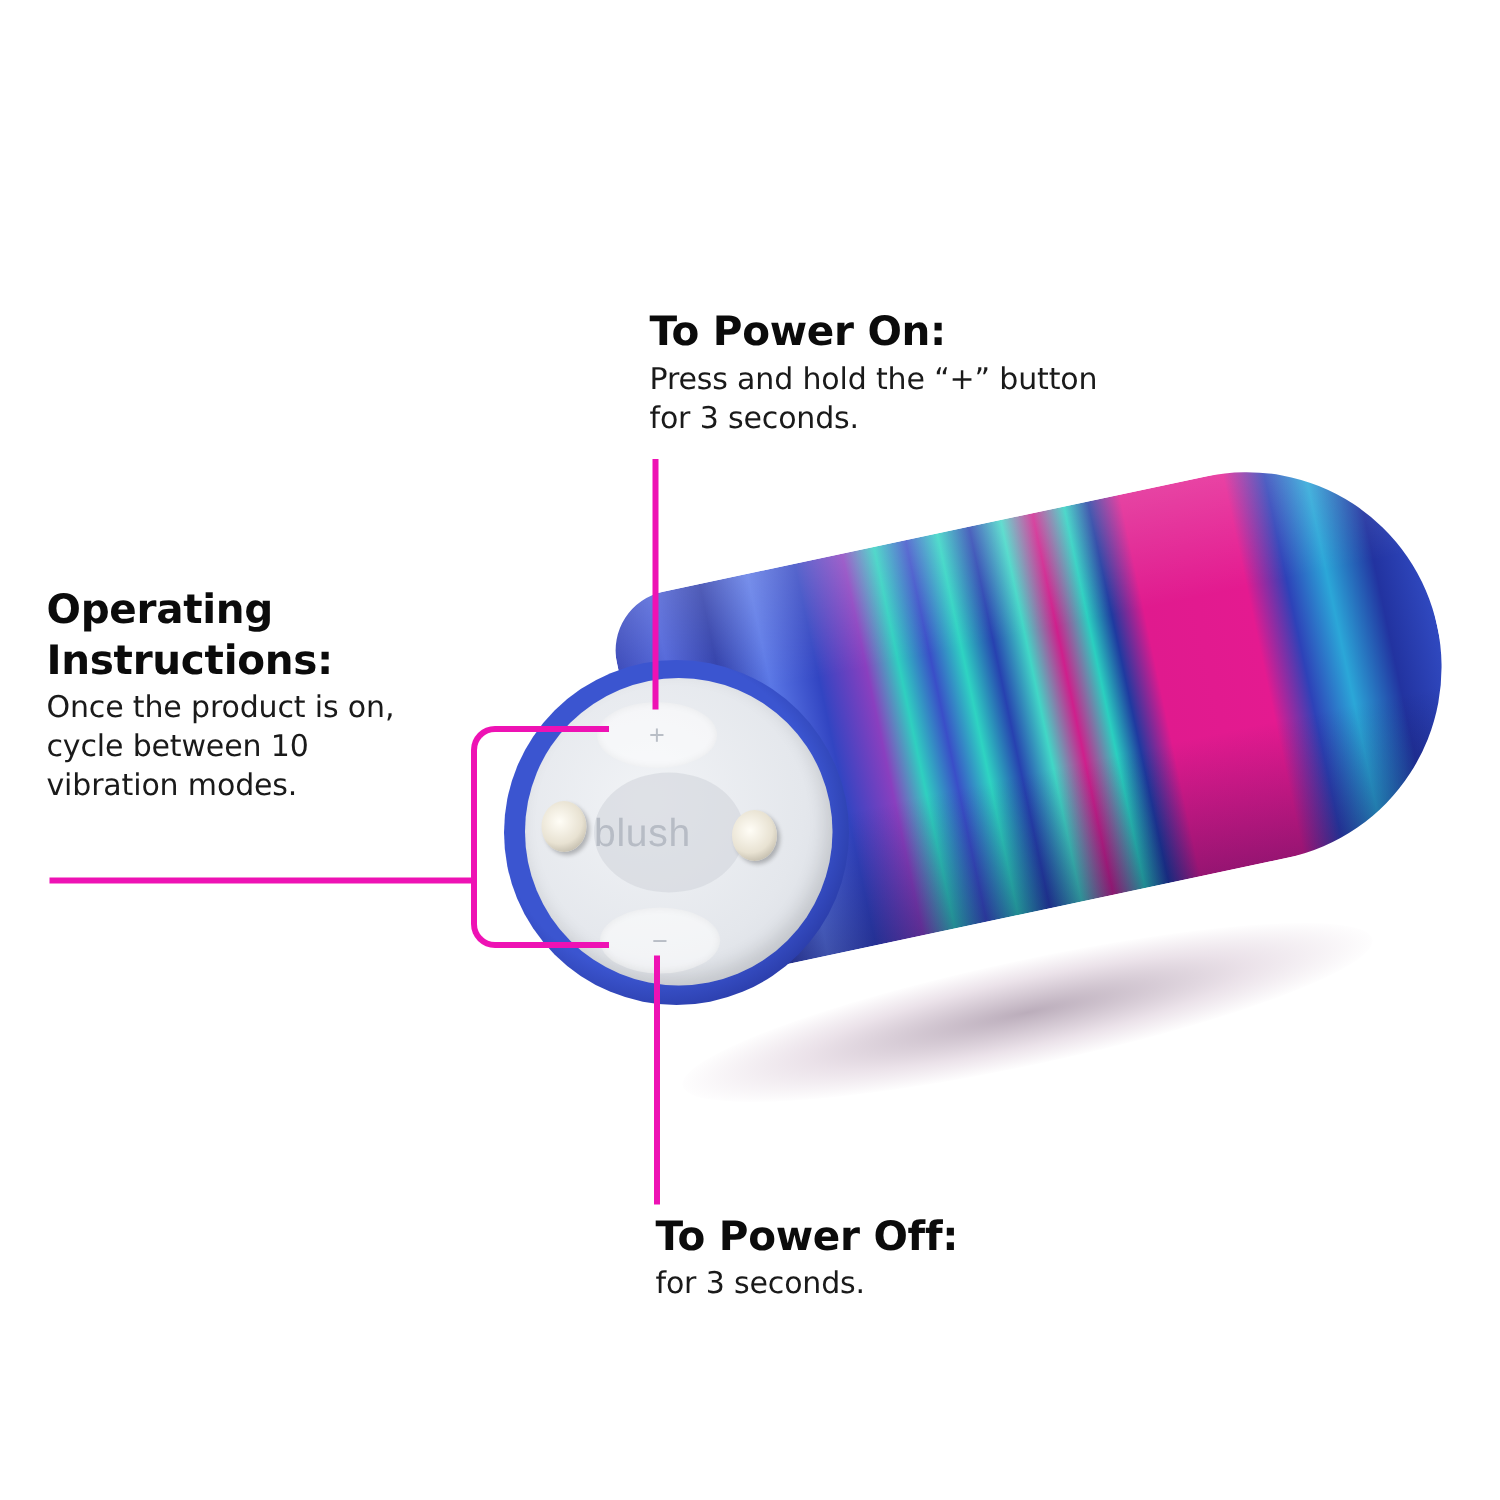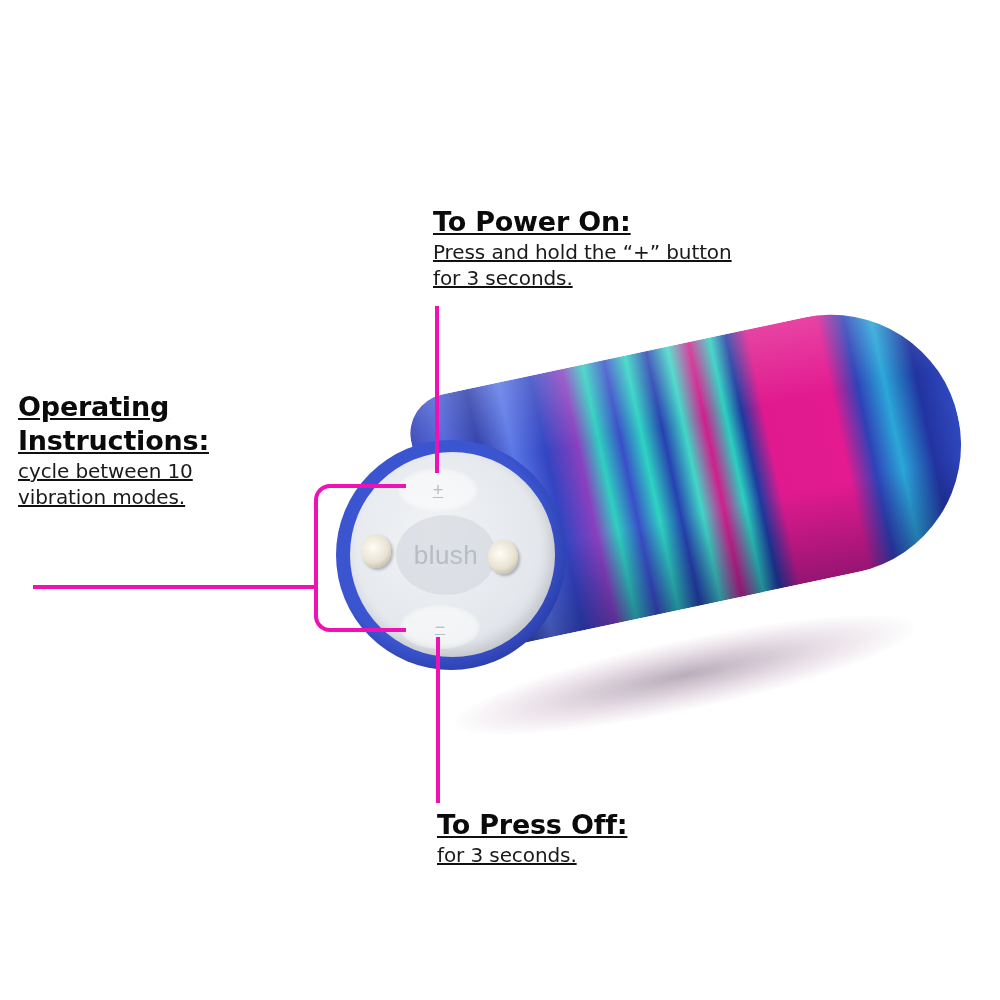--- a/index.html
+++ b/index.html
@@ -1,17 +1,17 @@
 <!DOCTYPE html>
 <html><head>
 <meta charset="utf-8">
 <style>
   html, body { margin: 0; padding: 0; background: #ffffff; }
   body { width: 1000px; height: 1000px; position: relative; overflow: hidden; font-family: "Liberation Sans", sans-serif; color: #111; }
-  .abs { position: absolute; text-decoration: underline; }
+  .abs { position: absolute; }
   .heading { font-family: "DejaVu Sans", sans-serif; font-weight: bold; font-size: 27px; color: #0b0b0b; letter-spacing: -0.2px; line-height: 34px; }
   .body-text { font-family: "DejaVu Sans", sans-serif; font-size: 20px; color: #1a1a1a; line-height: 26px; font-weight: normal; letter-spacing: -0.1px; }
   .pink { background: #ee12b4; position: absolute; }
 
   
   .product { position: absolute; left: 0; top: 0; width: 1000px; height: 1000px; }
   .shadow { position: absolute; left: 450px; top: 640px; width: 470px; height: 70px; border-radius: 50%;
             background: radial-gradient(ellipse at center, rgba(60,20,60,0.35) 0%, rgba(120,60,110,0.15) 45%, rgba(255,255,255,0) 72%);
             transform: rotate(-12deg); }
   .body-tube { position: absolute; left: 430px; top: 400px; width: 540px; height: 260px;
@@ -25,21 +25,21 @@
                    #2e42b8 83%, #2ba7d8 88%, #2233a0 94%, #3049c0 100%);
              }
   .cap-rim { position: absolute; left: 336px; top: 440px; width: 230px; height: 230px; border-radius: 50%;
              background: radial-gradient(circle at 45% 45%, #3b55d0 60%, #2a3ca8 75%, #36c0d6 85%, #1d2a8a 100%); }
   .cap { position: absolute; left: 350px; top: 452px; width: 205px; height: 205px; border-radius: 50%;
          background: radial-gradient(circle at 40% 40%, #f1f3f6 0%, #e4e7ec 60%, #d2d6dd 100%);
          box-shadow: inset -4px -6px 12px rgba(0,0,0,0.12); }
   .cap-button { position: absolute; width: 80px; height: 44px; border-radius: 50%; background: rgba(255,255,255,0.55);
                 box-shadow: inset 0 0 6px rgba(0,0,0,0.06); color: #b9bec6; font-size: 18px; text-align: center; line-height: 44px; }
   .cap-logo { position: absolute; left: 396px; top: 515px; width: 100px; height: 80px; border-radius: 50%;
-              background: rgba(210,214,220,0.6); color: #b7bcc5; font-size: 26px; text-align: center; line-height: 80px; letter-spacing: 0.5px; }
+              background: rgba(210,214,220,0.6); color: #b7bcc5; font-size: 26px; line-height: 80px; letter-spacing: 0.5px; }
   .contact { position: absolute; width: 30px; height: 34px; border-radius: 50%;
              background: radial-gradient(circle at 40% 40%, #fffdf6 0%, #e8e2d2 55%, #a59e8e 100%);
              box-shadow: 2px 2px 3px rgba(0,0,0,0.25); }
 </style>
 </head>
 <body>
 
 <div class="product">
   <div class="shadow"></div>
   <div class="body-tube"></div>
@@ -62,23 +62,24 @@
 <div class="pink" style="left:436px; top:637px; width:4px; height:166px;"></div>
 <div class="abs" style="left:314px; top:484px; width:92px; height:148px; border:4px solid #ee12b4; border-right:none; border-radius:16px 0 0 16px; box-sizing:border-box;"></div>
 <div class="pink" style="left:33px; top:585px; width:283px; height:4px;"></div>
 
 <div class="abs" style="left:433px; top:205px;">
   <div class="heading">To Power On:</div>
   <div class="body-text">Press and hold the “+” button</div>
   <div class="body-text">for 3 seconds.</div>
 </div>
 
-<div class="abs" style="left:18px; top:390px;">
+<div class="abs" style="left:31px; top:390px;">
   <div class="heading">Operating</div>
   <div class="heading">Instructions:</div>
+  <div class="body-text">Once the product is on,</div>
   <div class="body-text">cycle between 10</div>
   <div class="body-text">vibration modes.</div>
 </div>
 
 <div class="abs" style="left:437px; top:808px;">
-  <div class="heading">To Press Off:</div>
+  <div class="heading">To Power Off:</div>
   <div class="body-text">for 3 seconds.</div>
 </div>
 
 </body></html>

